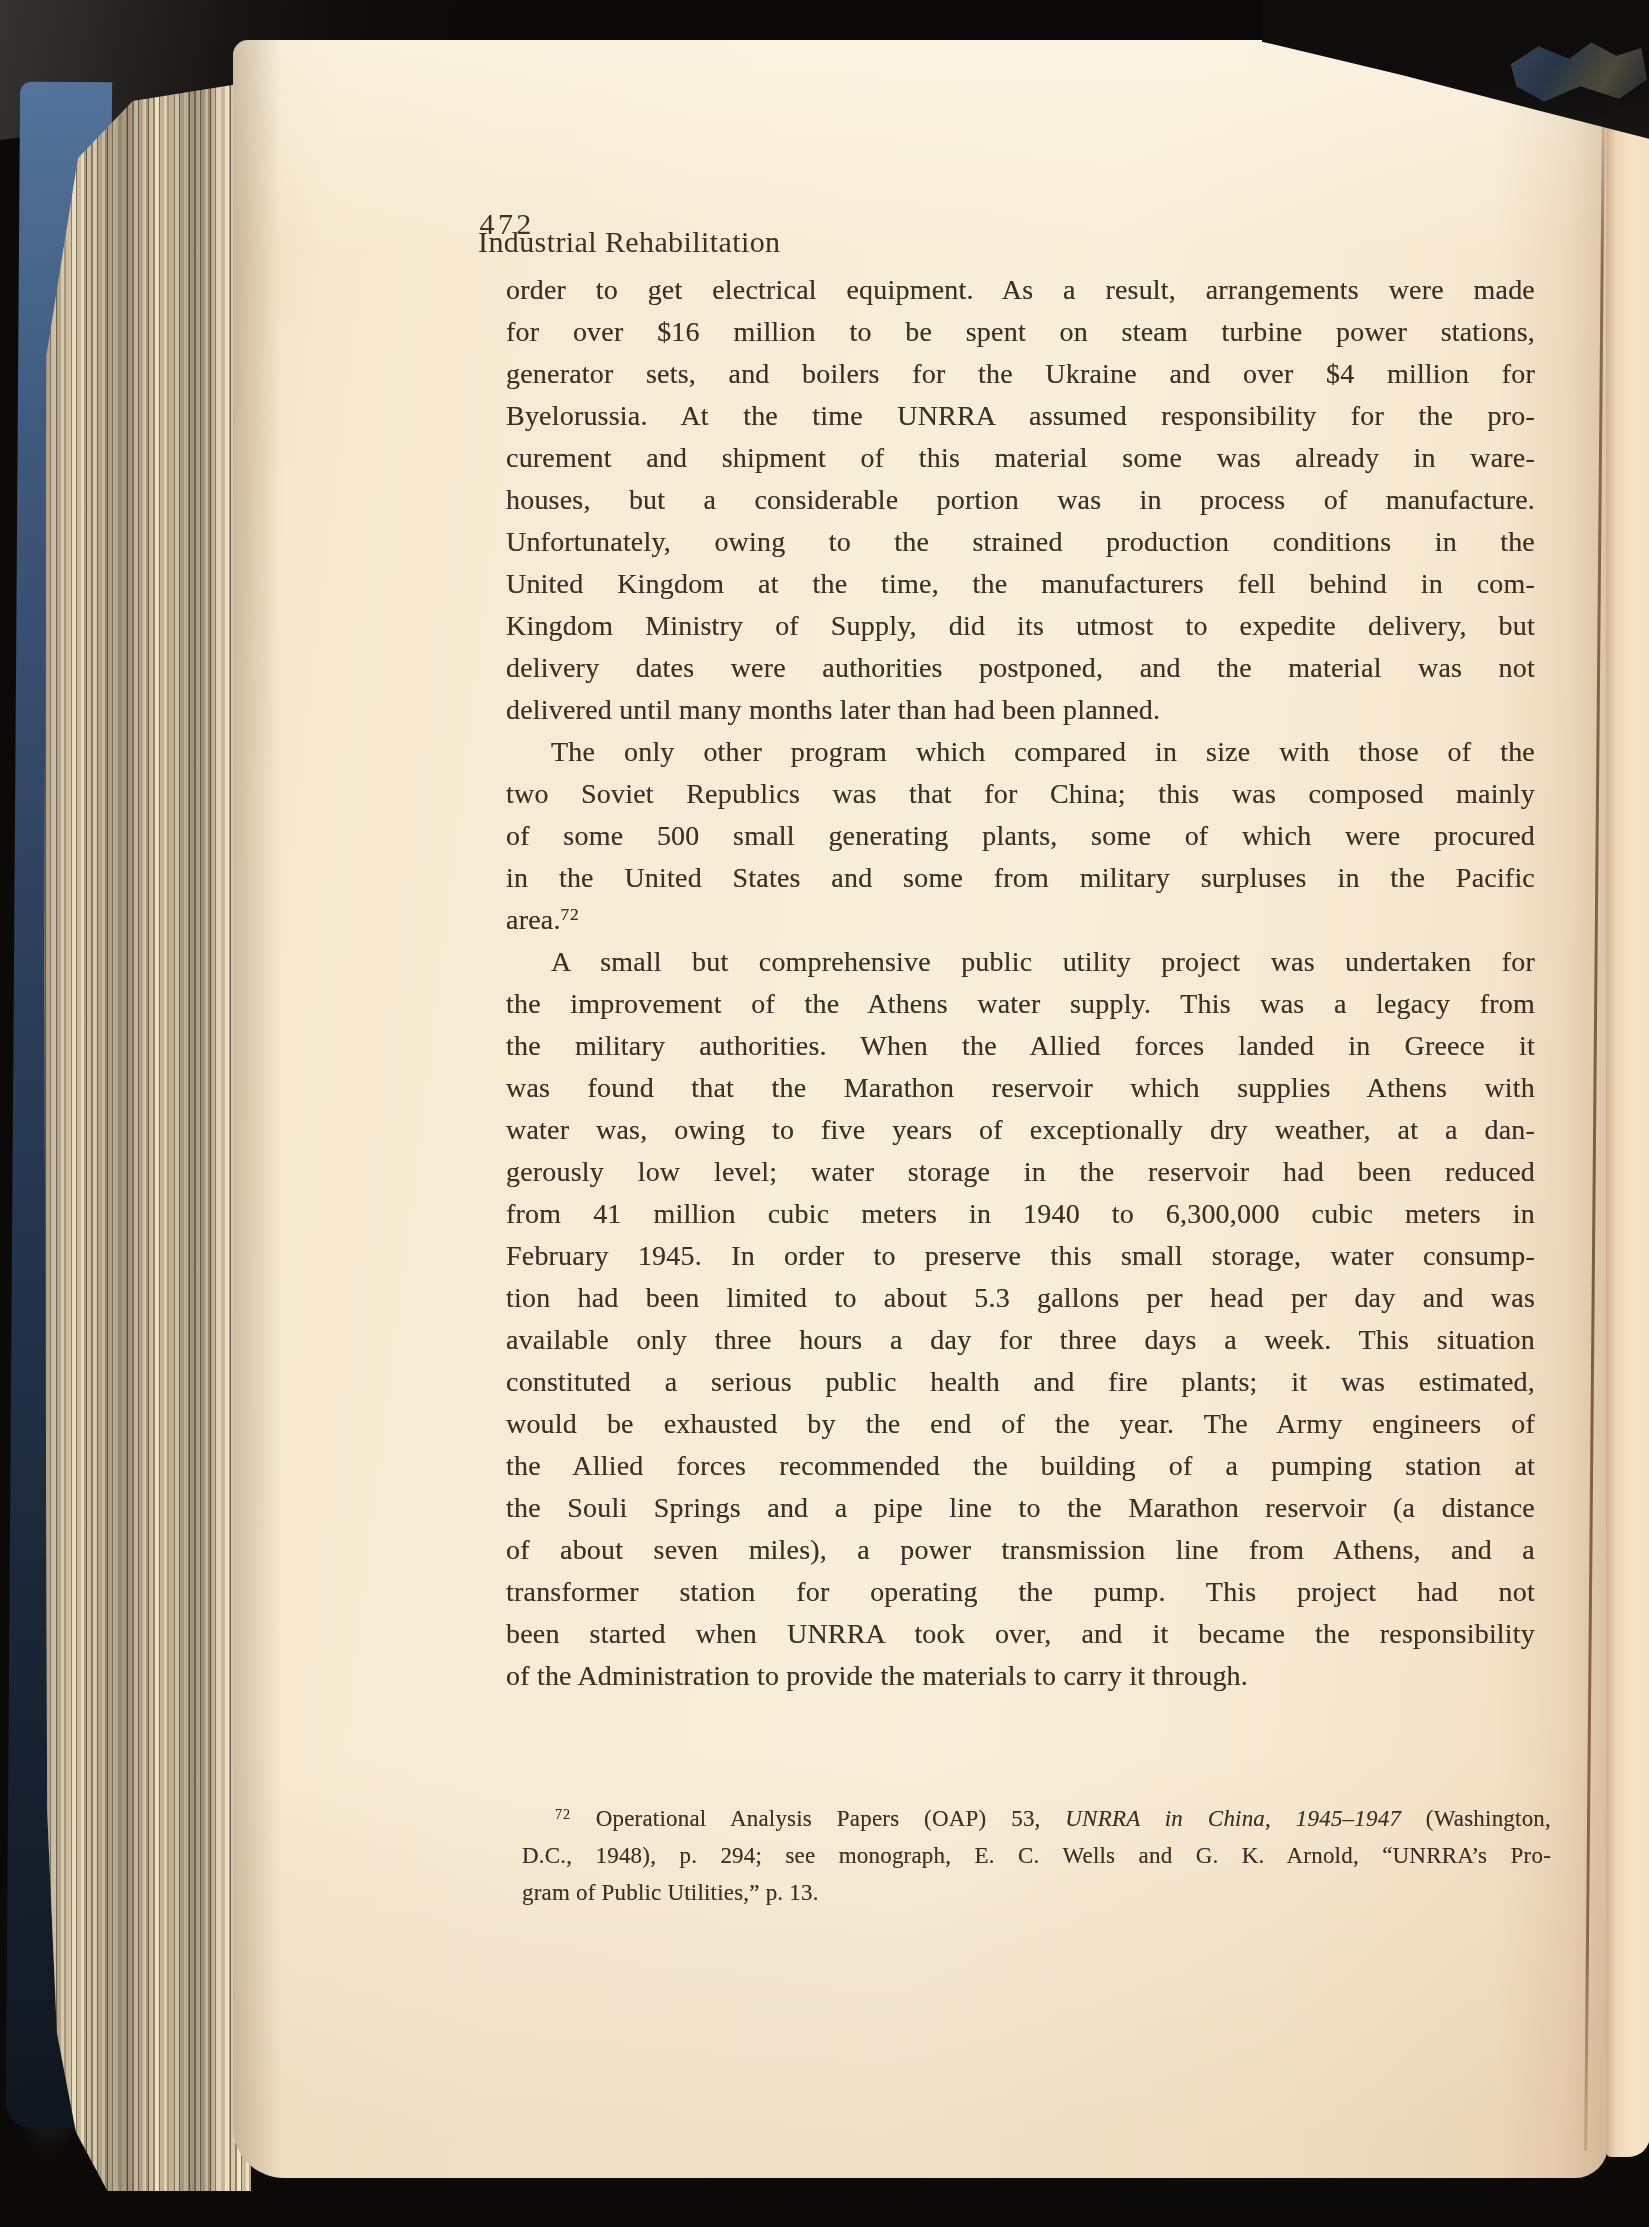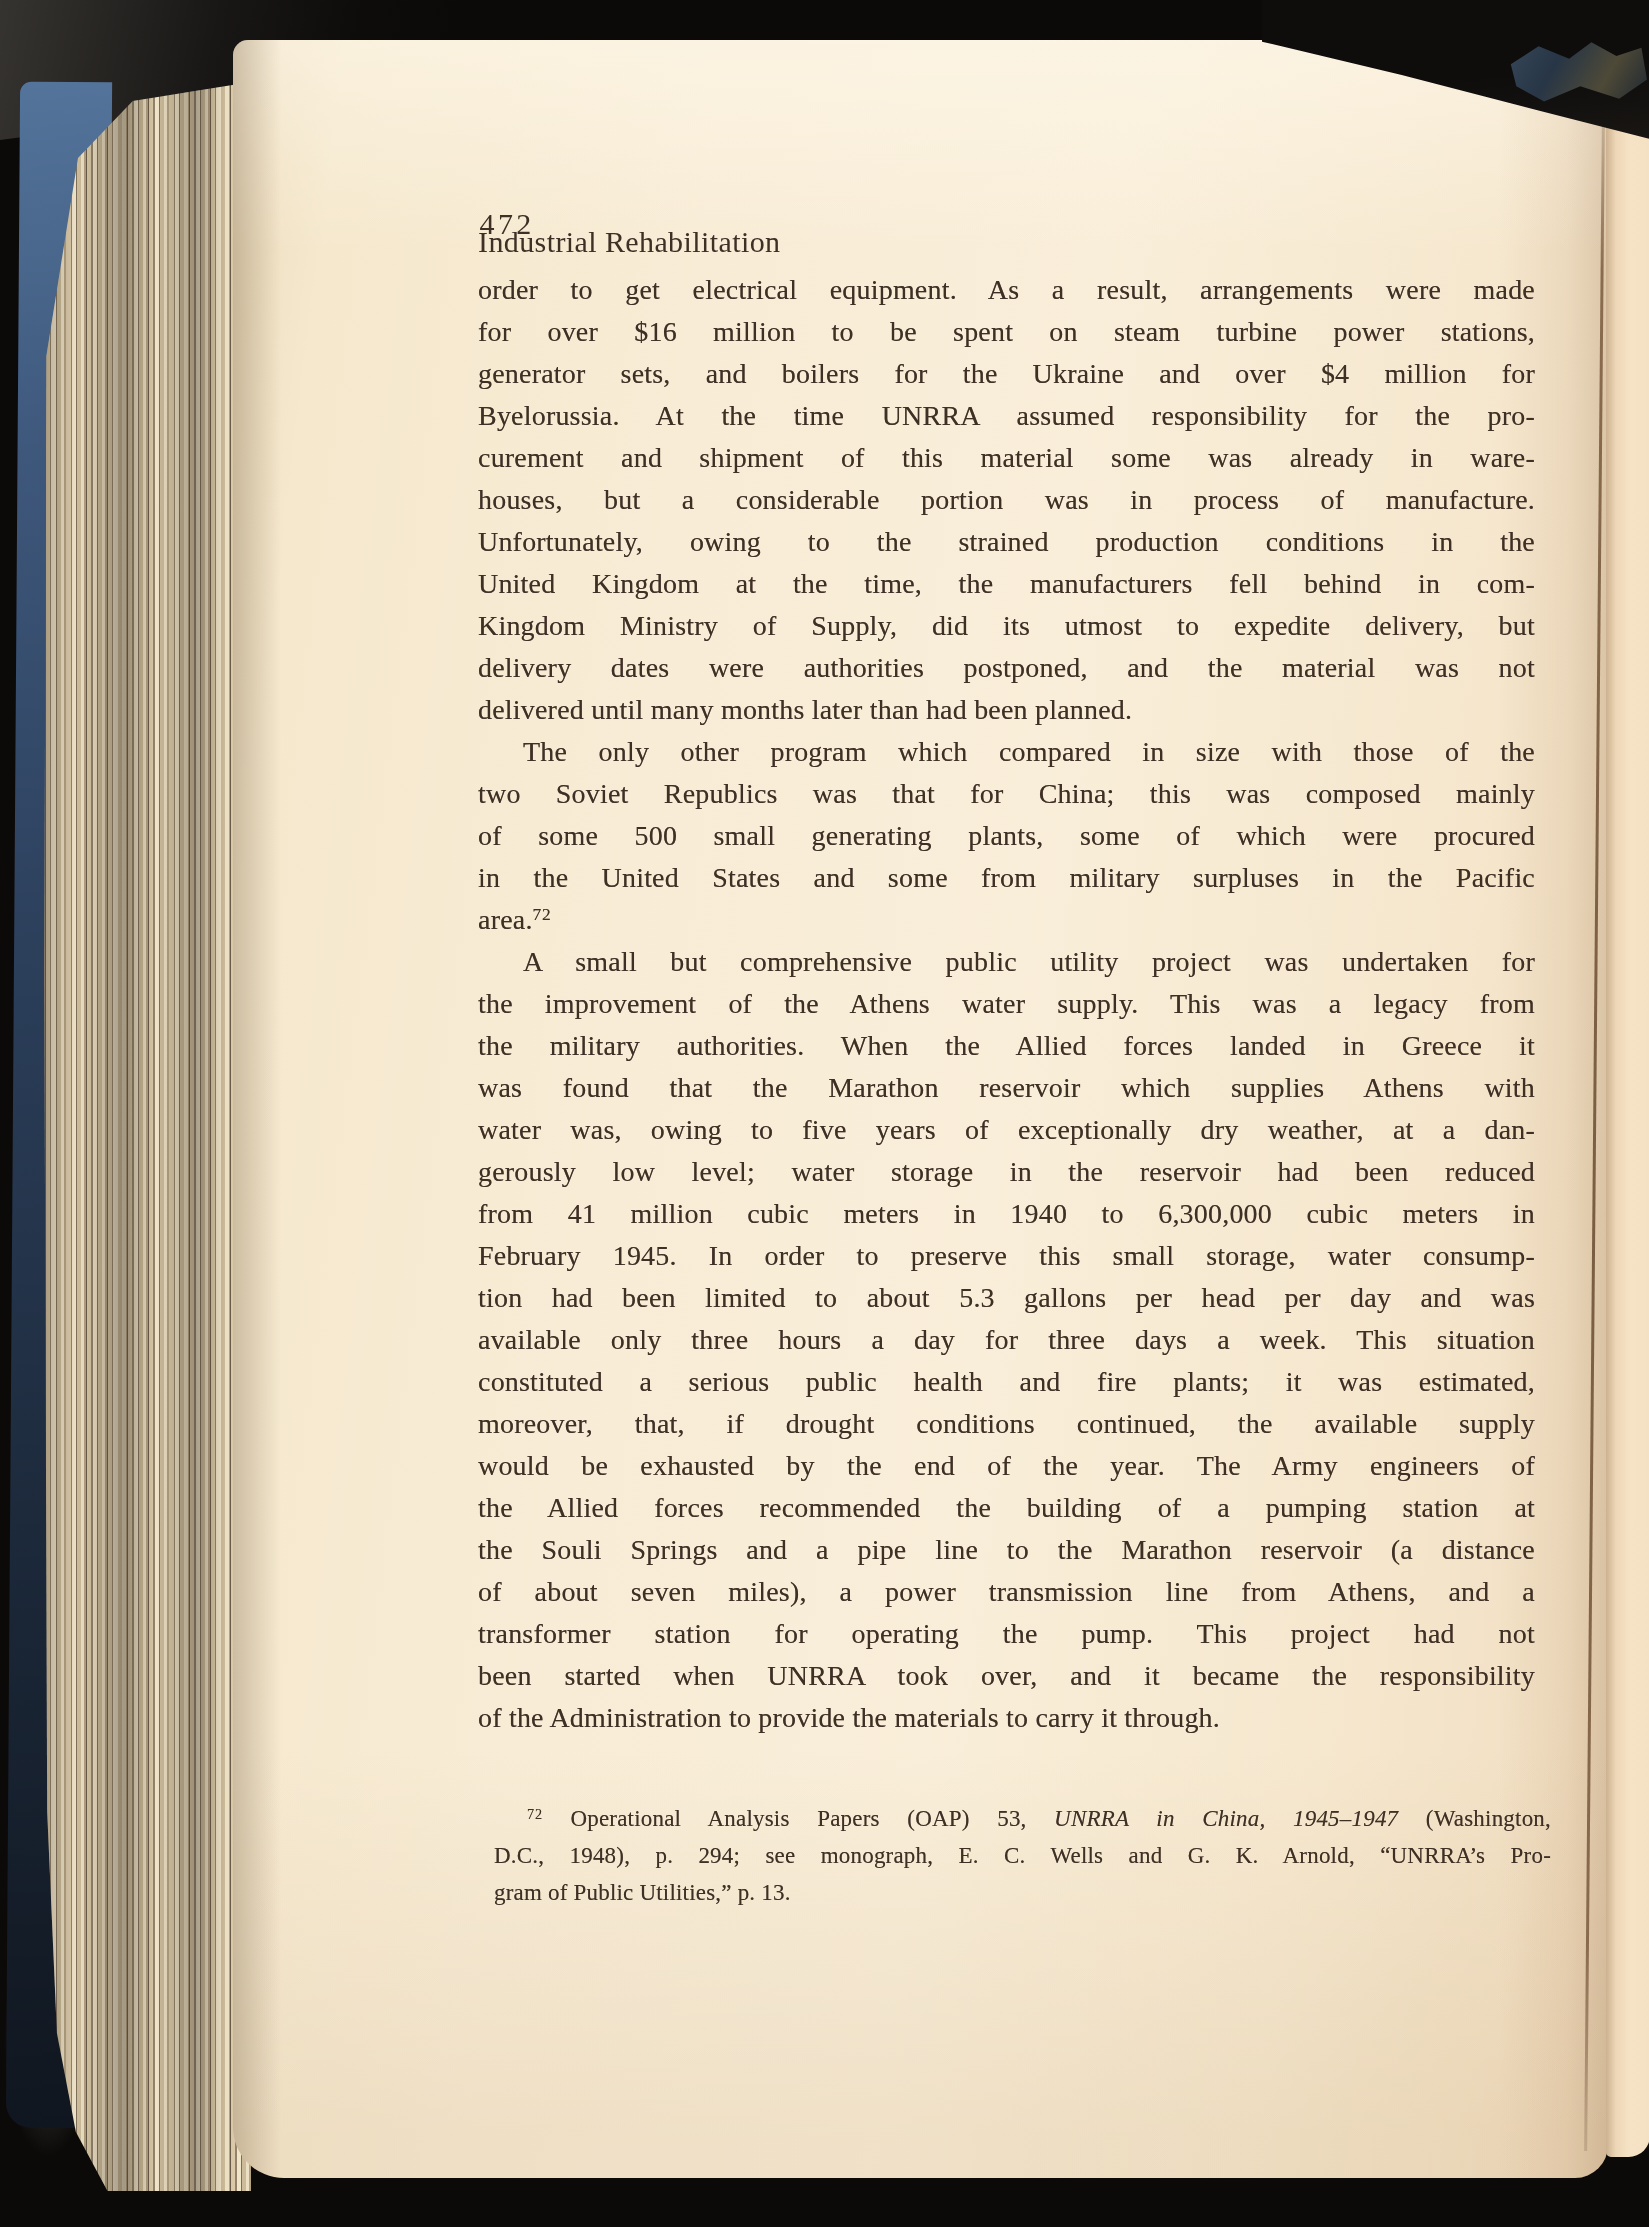--- a/index.html
+++ b/index.html
@@ -104,20 +104,21 @@
   .footnote-text{
     position:absolute; top:1760px; left:16px; width:100%;
     font-size:23px; line-height:37px; letter-spacing:0.2px;
     text-shadow:0 0 0.3px rgba(62,46,34,.5);
   }
   .para{ margin:0; }
   .line{
     height:1.5em; overflow:hidden;
     text-align:justify; text-align-last:justify;
     white-space:normal;
+    margin-left:28px;
   }
   .body-text .line{ height:42px; }
   .footnote-text .line{ height:37px; }
   .para .line:last-child{ text-align-last:left; }
   .para.indent .line:first-child{ padding-left:45px; }
   .footnote-text .para.indent .line:first-child{ padding-left:33px; }
   .it{ font-style:italic; }
   sup{ font-size:62%; vertical-align:baseline; position:relative; top:-.5em; letter-spacing:0.8px; }
 </style>
 </head>
@@ -161,21 +162,20 @@
             <div class="line">the improvement of the Athens water supply. This was a legacy from</div>
             <div class="line">the military authorities. When the Allied forces landed in Greece it</div>
             <div class="line">was found that the Marathon reservoir which supplies Athens with</div>
             <div class="line">water was, owing to five years of exceptionally dry weather, at a dan-</div>
             <div class="line">gerously low level; water storage in the reservoir had been reduced</div>
             <div class="line">from 41 million cubic meters in 1940 to 6,300,000 cubic meters in</div>
             <div class="line">February 1945. In order to preserve this small storage, water consump-</div>
             <div class="line">tion had been limited to about 5.3 gallons per head per day and was</div>
             <div class="line">available only three hours a day for three days a week. This situation</div>
             <div class="line">constituted a serious public health and fire plants; it was estimated,</div>
-            <div class="line">moreover, that, if drought conditions continued, the available supply</div>
             <div class="line">would be exhausted by the end of the year. The Army engineers of</div>
             <div class="line">the Allied forces recommended the building of a pumping station at</div>
             <div class="line">the Souli Springs and a pipe line to the Marathon reservoir (a distance</div>
             <div class="line">of about seven miles), a power transmission line from Athens, and a</div>
             <div class="line">transformer station for operating the pump. This project had not</div>
             <div class="line">been started when UNRRA took over, and it became the responsibility</div>
             <div class="line">of the Administration to provide the materials to carry it through.</div>
           </div>
         </div>
       <div class="footnote-text">

